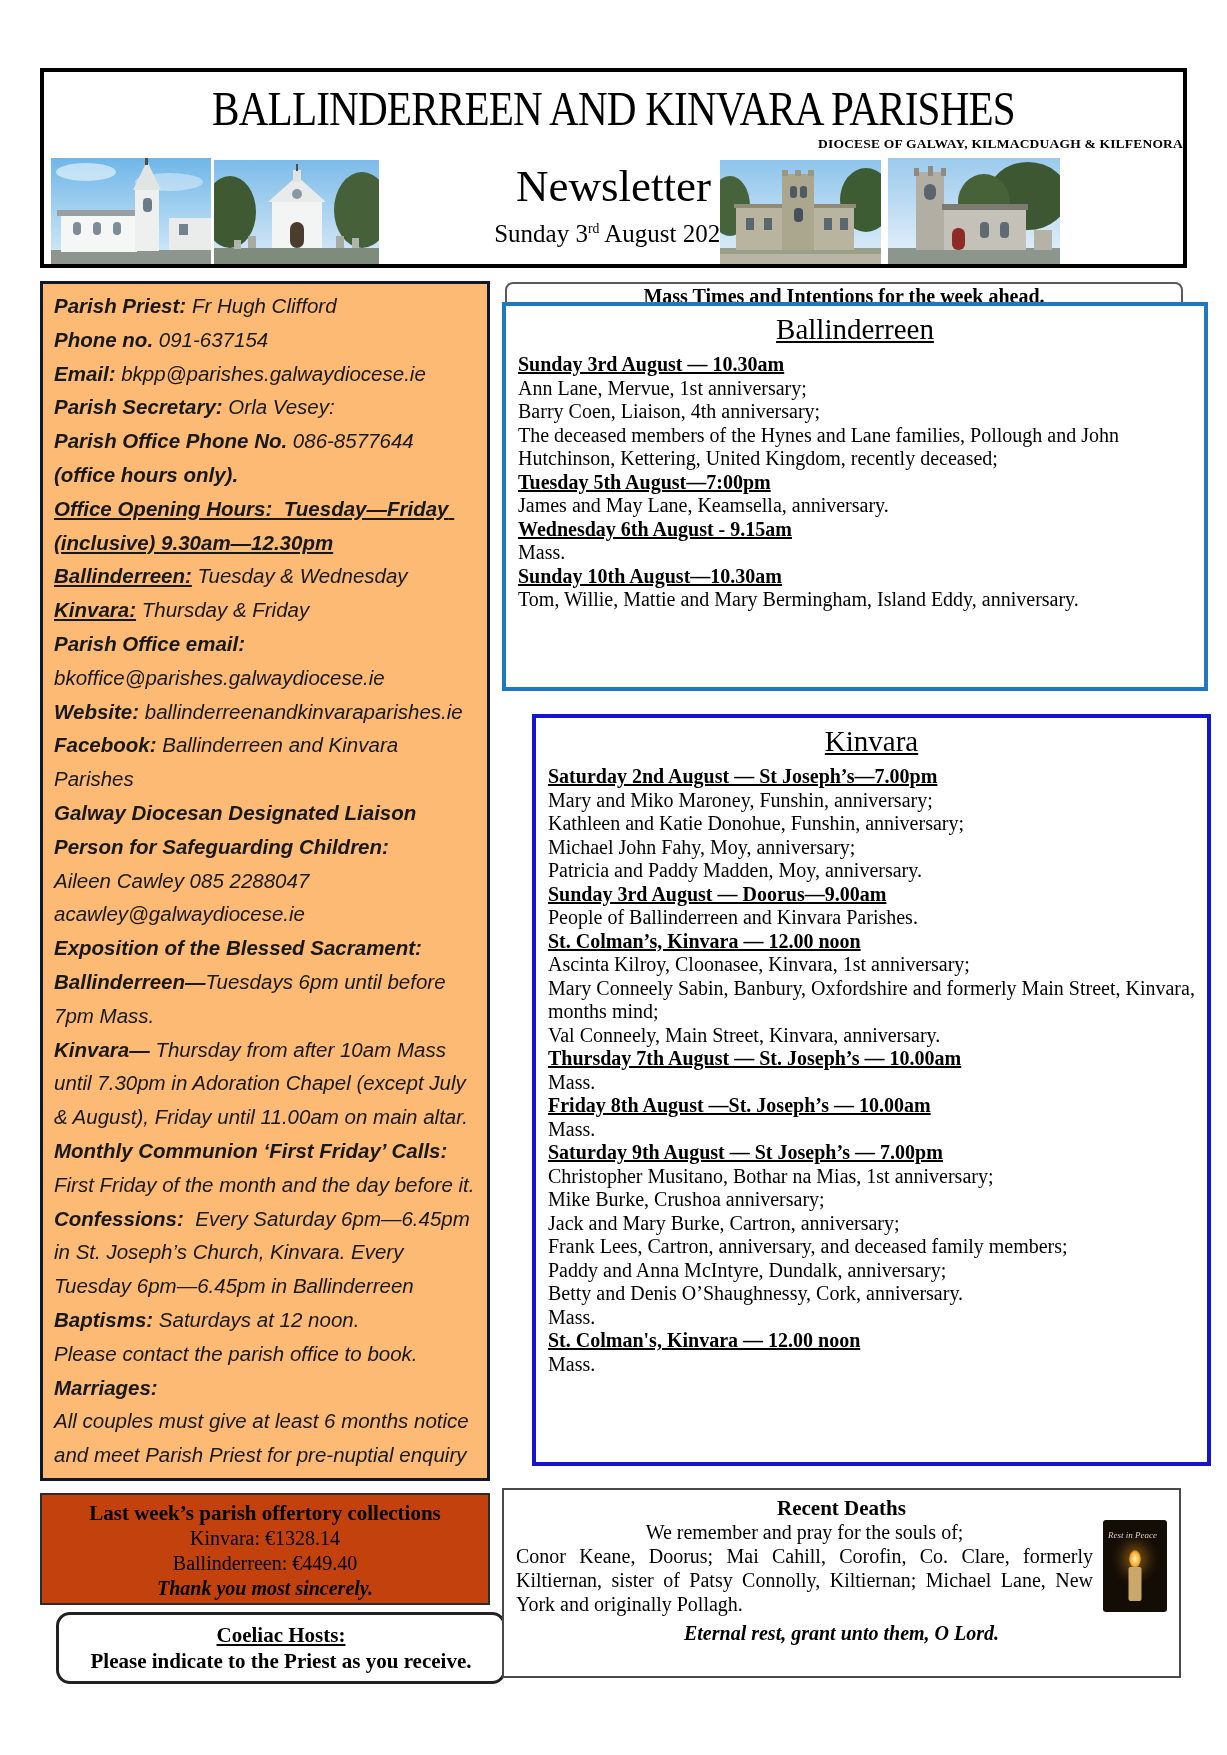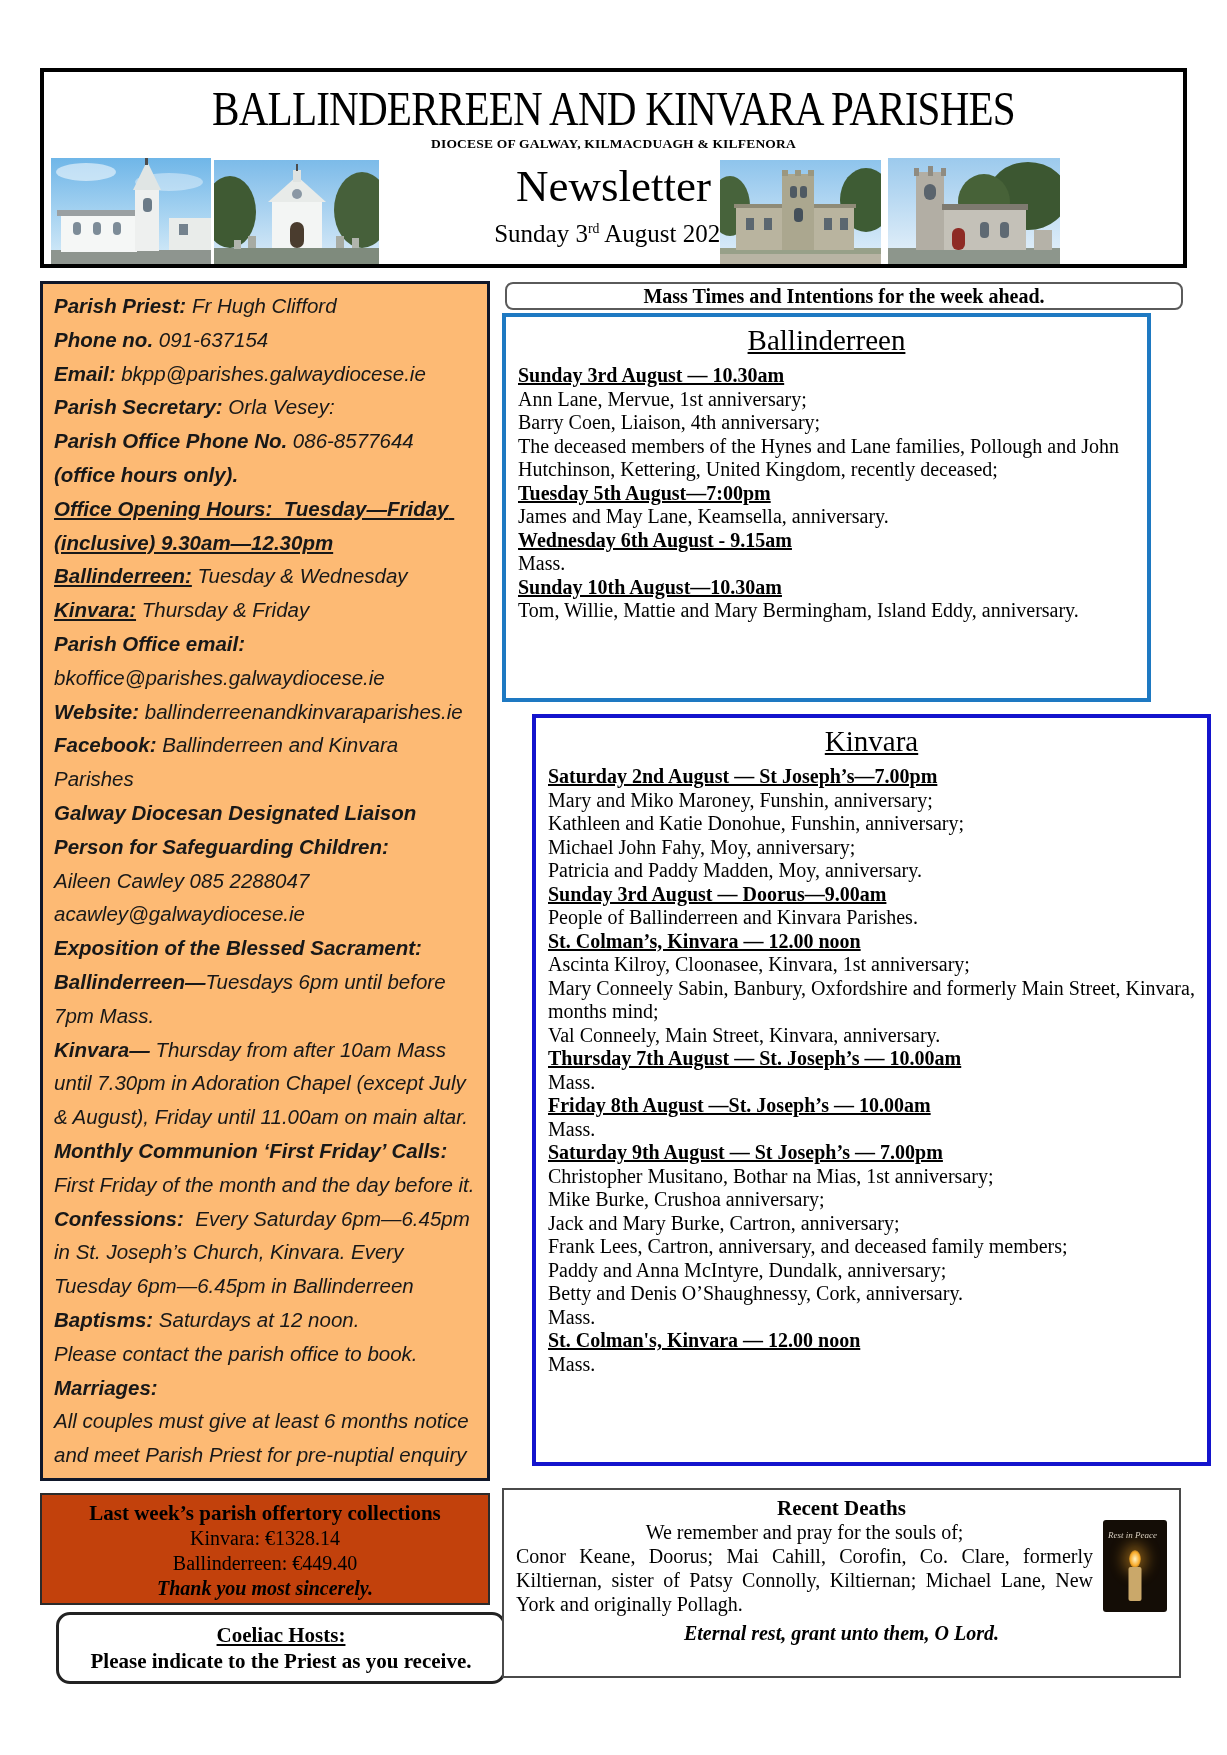--- a/index.html
+++ b/index.html
@@ -1,21 +1,21 @@
 <!DOCTYPE html>
 <html><head>
 <meta charset="utf-8">
 <style>
   html,body{margin:0;padding:0;background:#ffffff;}
   .page{position:relative;width:1227px;height:1755px;background:#fff;font-family:"Liberation Serif",serif;color:#000;overflow:hidden;}
 
   
   .header-box{position:absolute;left:40px;top:68px;width:1147px;height:200px;border:4px solid #000;box-sizing:border-box;background:#fff;}
   .masthead-title{position:absolute;left:0;right:0;top:8px;text-align:center;font-size:49px;letter-spacing:-1px;white-space:nowrap;transform:scaleX(0.84);}
-  .diocese{position:absolute;left:0;right:0;top:64px;text-align:center;font-size:13.5px;font-weight:bold;letter-spacing:0.2px;}
+  .diocese{position:absolute;left:0;right:0;top:64px;text-align:right;font-size:13.5px;font-weight:bold;letter-spacing:0.2px;}
   .newsletter{position:absolute;left:0;right:0;top:88px;text-align:center;font-size:45px;}
   .issue-date{position:absolute;left:0;right:0;top:148px;text-align:center;font-size:25px;}
   .issue-date sup{font-size:0.55em;}
   .photo{position:absolute;display:block;}
   .p1{left:7px;top:86px;width:160px;height:106px;}
   .p2{left:170px;top:88px;width:165px;height:104px;}
   .p3{left:676px;top:88px;width:161px;height:104px;}
   .p4{left:844px;top:86px;width:172px;height:106px;}
 
   
@@ -23,21 +23,21 @@
     background:#fdba74;border:3px solid #0f172a;padding:5px 11px;overflow:hidden;
     font-family:"Liberation Sans",sans-serif;font-style:italic;font-size:20.5px;line-height:33.8px;color:#181818;}
   .pi-line{white-space:pre-wrap;}
   .b{font-weight:bold;}
   .u{text-decoration:underline;}
 
   
   .mt-header{position:absolute;left:505px;top:282px;width:678px;height:28px;box-sizing:border-box;
     border:2px solid #5a5a5a;border-radius:8px;text-align:center;font-weight:bold;font-size:20px;line-height:24px;background:#fff;}
   .mass-box{position:absolute;box-sizing:border-box;background:#fff;padding:4px 12px;font-size:20px;line-height:23.5px;overflow:hidden;}
-  .b-box{left:502px;top:313px;width:649px;height:389px;border:4px solid #1e79c2;}
+  .b-box{left:502px;top:302px;width:706px;height:389px;border:4px solid #1e79c2;}
   .k-box{left:532px;top:714px;width:679px;height:752px;border:4px solid #1414cd;}
   .mass-title{text-align:center;font-size:29px;text-decoration:underline;margin:2px 0 7px 0;line-height:34px;}
   .mass-head{font-weight:bold;text-decoration:underline;}
 
   
   .offertory{position:absolute;left:40px;top:1493px;width:450px;height:112px;box-sizing:border-box;border:2px solid #2b2b2b;
     text-align:center;padding-top:6px;font-size:20px;line-height:25px;background:#c2410c;}
   .off-title{font-weight:bold;font-size:21px;}
   .off-thanks{font-weight:bold;font-style:italic;}
   .coeliac{position:absolute;left:56px;top:1612px;width:450px;height:72px;box-sizing:border-box;border:3px solid #222;border-radius:14px;

